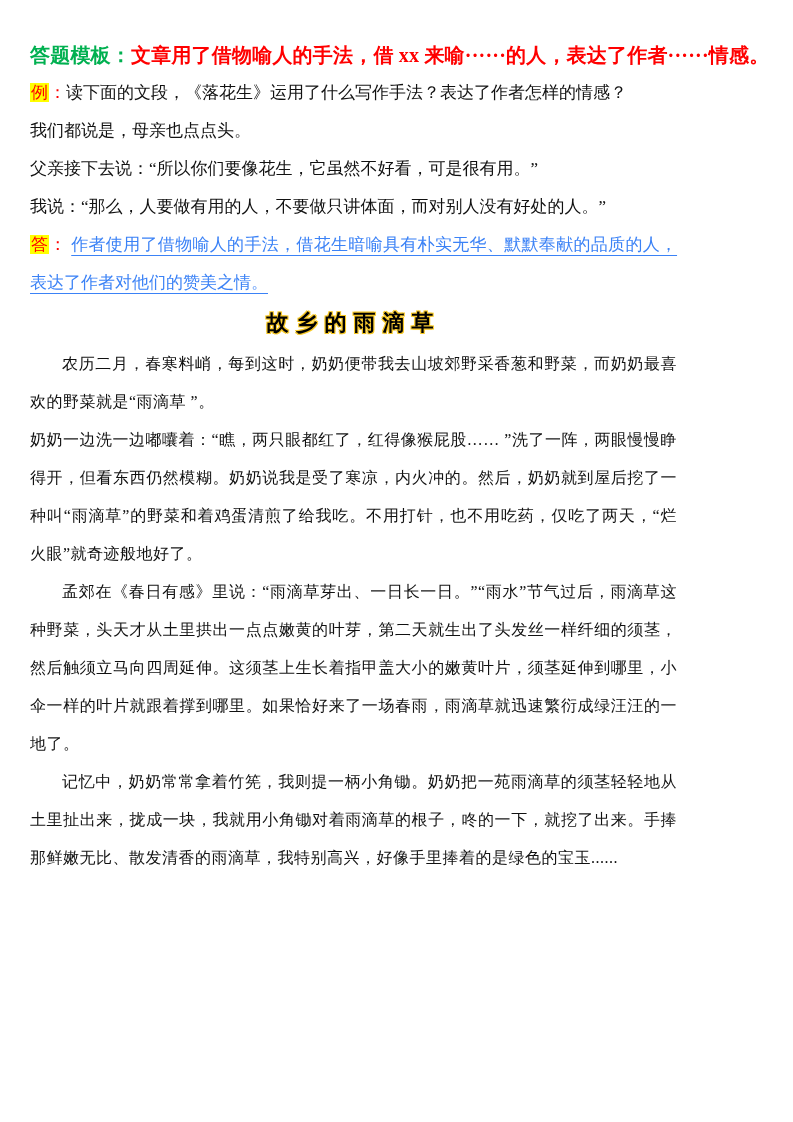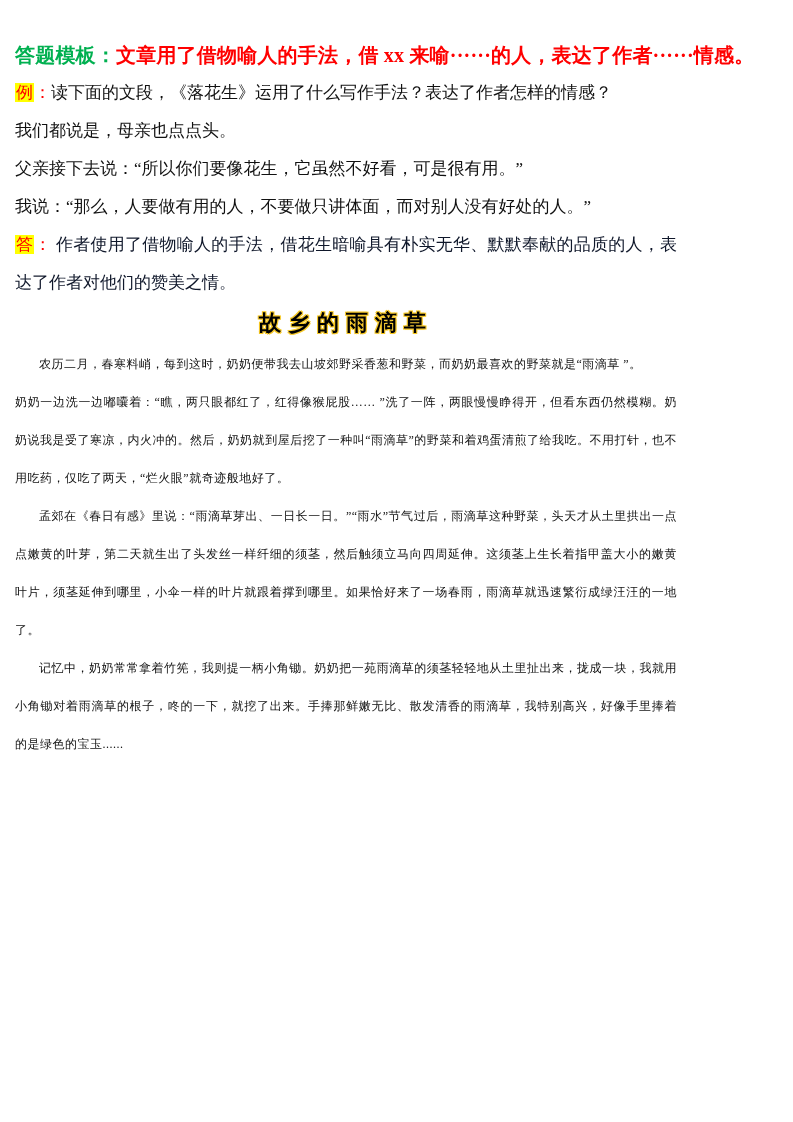--- a/index.html
+++ b/index.html
@@ -8,21 +8,21 @@
     width: 793px;
     height: 1122px;
     margin: 0 auto;
     font-family: "Liberation Serif", serif;
     color: #111111;
     overflow: hidden;
   }
   .page {
     width: 707px;
     height: 1122px;
-    padding: 36px 30px 8px 15px;
+    padding: 36px 30px 8px 30px;
     display: flex;
     flex-direction: column;
   }
   p { 
     font-size: 20px;
     line-height: 37px;
     text-align: justify;
     margin: 0;
   }
   .indent { text-indent: 2em; }
@@ -39,21 +39,22 @@
 
   .qa-line { font-size: 17px; line-height: 38px; }
   .hl-char {
     color: #FF0000;
     background: #FFFF00;
     padding: 0 1px;
   }
   .red-colon { color: #FF0000; }
 
   .answer-text {
-    color: #0f172a;
+    color: #3b82f6;
+    text-decoration: underline;
     text-underline-offset: 5px;
   }
 
   .essay-title {
     font-size: 22px;
     line-height: 40px;
     text-align: center;
     font-weight: bold;
     font-family: cursive;
     letter-spacing: 7px;
@@ -62,21 +63,21 @@
       0 0 2px #ffd24d,
       1px 1px 0 #f5c518,
       -1px -1px 0 #f5c518,
       1px -1px 0 #f5c518,
       -1px 1px 0 #f5c518;
     margin: 1px 0 2px 0;
   }
 
   .essay-para {
     font-family: cursive;
-    font-size: 12px;
+    font-size: 16px;
     line-height: 38px;
     letter-spacing: 0.5px;
   }
 </style>
 </head>
 <body>
 
 <div class="page">
 
   <p class="template-line"><span class="green-label">答题模板：</span><span class="red-text">文章用了借物喻人的手法，借 xx 来喻······的人，表达了作者······情感。</span></p>

